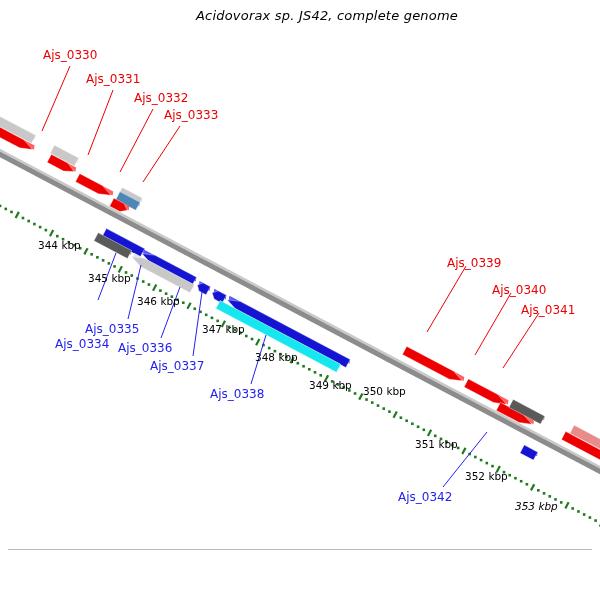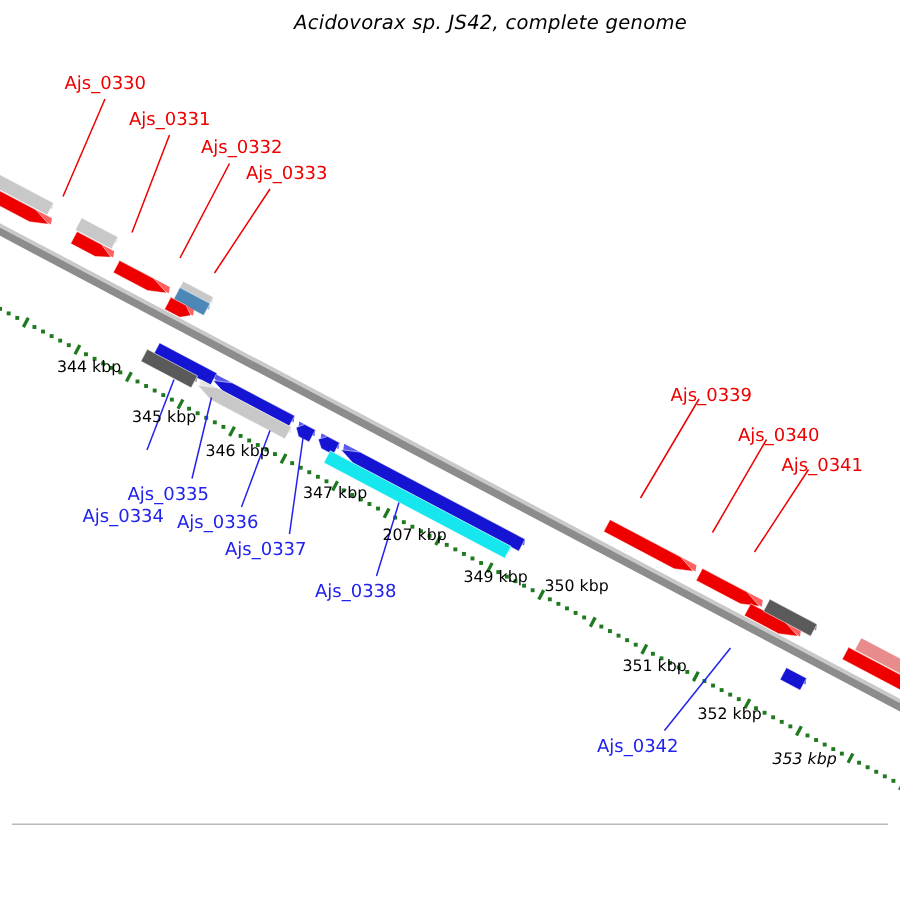--- a/index.html
+++ b/index.html
@@ -275,21 +275,21 @@
       </g>
   </svg>
 
   <div class="title">Acidovorax sp. JS42, complete genome</div>
 
   <div id="tick-labels">
       <div class="tick-lbl" style="left: 38px; top: 239px;">344 kbp</div>
       <div class="tick-lbl" style="left: 88px; top: 272px;">345 kbp</div>
       <div class="tick-lbl" style="left: 137px; top: 295px;">346 kbp</div>
       <div class="tick-lbl" style="left: 202px; top: 323px;">347 kbp</div>
-      <div class="tick-lbl" style="left: 255px; top: 351px;">207 kbp</div>
+      <div class="tick-lbl" style="left: 255px; top: 351px;">348 kbp</div>
       <div class="tick-lbl" style="left: 309px; top: 379px;">349 kbp</div>
       <div class="tick-lbl" style="left: 363px; top: 385px;">350 kbp</div>
       <div class="tick-lbl" style="left: 415px; top: 438px;">351 kbp</div>
       <div class="tick-lbl" style="left: 465px; top: 470px;">352 kbp</div>
       <div class="tick-lbl" style="left: 515px; top: 500px; font-style: italic;">353 kbp</div>
     </div>
   <div id="gene-label-layer">
       <div class="lbl fwd" style="left: 43px; top: 48px;">Ajs_0330</div>
       <div class="lbl fwd" style="left: 86px; top: 72px;">Ajs_0331</div>
       <div class="lbl fwd" style="left: 134px; top: 91px;">Ajs_0332</div>

